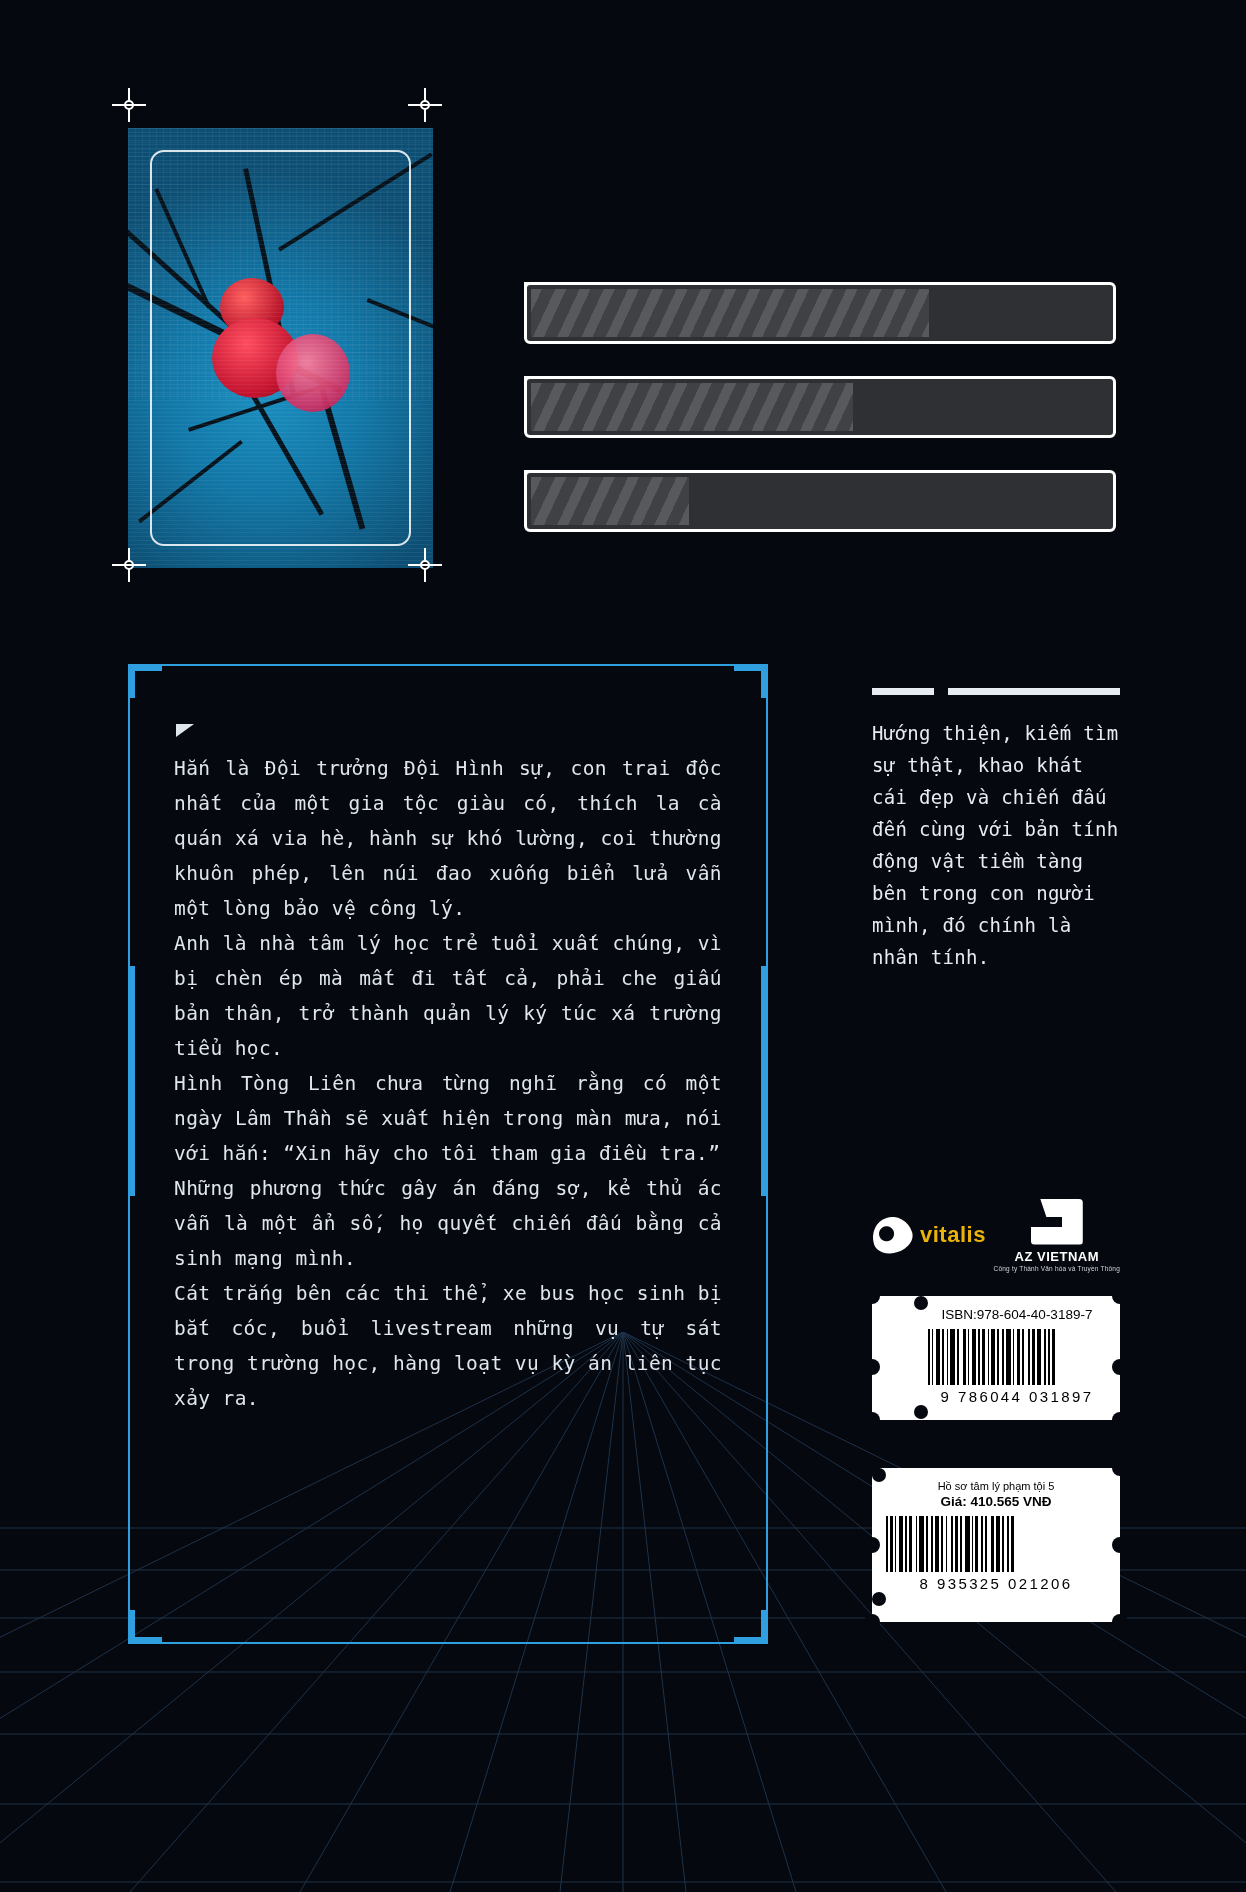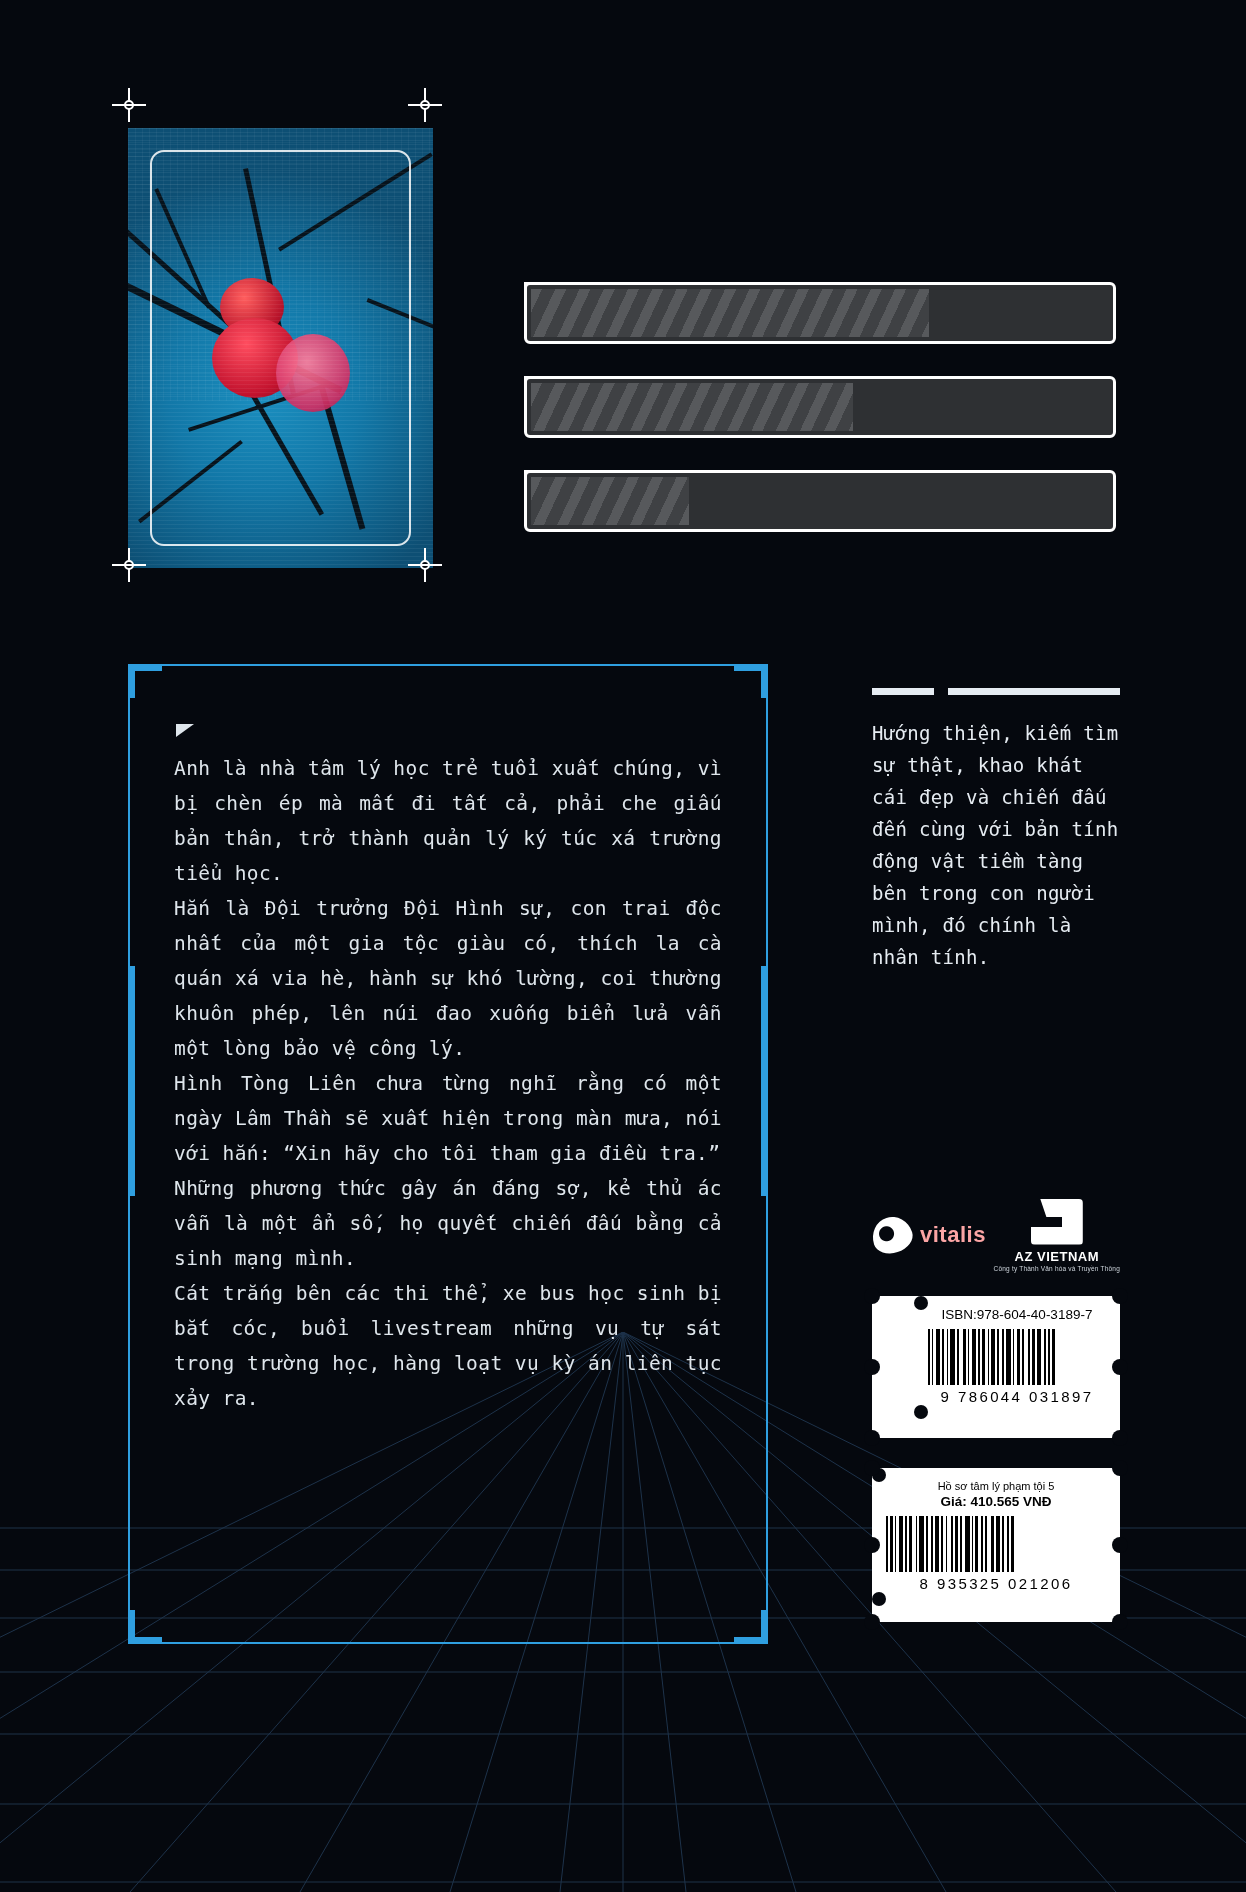--- a/index.html
+++ b/index.html
@@ -174,21 +174,21 @@
     width: 248px; height: 70px;
     display: flex; align-items: center; justify-content: space-between;
   }
   .vitalis { display: flex; align-items: center; gap: 8px; }
   .vit-mark {
     width: 40px; height: 36px;
     border-radius: 50% 50% 50% 50% / 60% 60% 40% 40%;
     background: radial-gradient(circle at 38% 42%, #05080e 0 7px, #ffffff 8px 100%);
     transform: rotate(-18deg);
   }
-  .vit-text { color: #fca5a5; font-family: "Liberation Sans", sans-serif; font-weight: bold; font-size: 22px; letter-spacing: .5px;}
+  .vit-text { color: #eab308; font-family: "Liberation Sans", sans-serif; font-weight: bold; font-size: 22px; letter-spacing: .5px;}
   .az { text-align: center; }
   .az-mark {
     width: 52px; height: 46px; margin: 0 auto;
     background: #ffffff;
     clip-path: polygon(18% 0, 100% 0, 100% 100%, 0 100%, 0 62%, 60% 62%, 60% 40%, 30% 40%);
     border-radius: 4px;
   }
   .az-name { color: #fff; font-family: "Liberation Sans", sans-serif; font-weight: bold; font-size: 13px; letter-spacing: .5px; margin-top: 4px;}
   .az-sub { color: #cfd6dd; font-family: "Liberation Sans", sans-serif; font-size: 6.5px; letter-spacing: .2px; margin-top: 1px;}
 
@@ -196,21 +196,21 @@
   .ticket {
     position: absolute;
     background: #ffffff;
     border-radius: 8px;
   }
   .ticket::before, .ticket::after {
     content: ""; position: absolute;
     width: 14px; height: 14px; border-radius: 50%;
     background: #05080e;
   }
-  #barcode1 { left: 872px; top: 1296px; width: 248px; height: 142px; padding-left: 42px; }
+  #barcode1 { left: 872px; top: 1296px; width: 248px; height: 124px; padding-left: 42px; }
   #barcode2 { left: 872px; top: 1468px; width: 248px; height: 154px; }
   .notches { position: absolute; inset: 0; pointer-events: none; }
   .notch {
     position: absolute; width: 16px; height: 16px; border-radius: 50%;
     background: #05080e;
   }
   .isbn-text {
     text-align: center;
     font-family: "Liberation Sans", sans-serif;
     font-size: 13.5px; color: #000;
@@ -315,22 +315,22 @@
   <div id="synopsis">
     <span class="sy-corner tl"></span>
     <span class="sy-corner tr"></span>
     <span class="sy-corner bl"></span>
     <span class="sy-corner br"></span>
     <span class="sy-tick left"></span>
     <span class="sy-tick right"></span>
 
     <div class="inner">
       <div class="flag-mark"></div>
+      <p class="sy-para">Hắn là Đội trưởng Đội Hình sự, con trai độc nhất của một gia tộc giàu có, thích la cà quán xá via hè, hành sự khó lường, coi thường khuôn phép, lên núi đao xuống biển lửa vẫn một lòng bảo vệ công lý.</p>
       <p class="sy-para">Anh là nhà tâm lý học trẻ tuổi xuất chúng, vì bị chèn ép mà mất đi tất cả, phải che giấu bản thân, trở thành quản lý ký túc xá trường tiểu học.</p>
-      <p class="sy-para">Hắn là Đội trưởng Đội Hình sự, con trai độc nhất của một gia tộc giàu có, thích la cà quán xá via hè, hành sự khó lường, coi thường khuôn phép, lên núi đao xuống biển lửa vẫn một lòng bảo vệ công lý.</p>
       <p class="sy-para">Hình Tòng Liên chưa từng nghĩ rằng có một ngày Lâm Thần sẽ xuất hiện trong màn mưa, nói với hắn: “Xin hãy cho tôi tham gia điều tra.”</p>
       <p class="sy-para">Những phương thức gây án đáng sợ, kẻ thủ ác vẫn là một ẩn số, họ quyết chiến đấu bằng cả sinh mạng mình.</p>
       <p class="sy-para">Cát trắng bên các thi thể, xe bus học sinh bị bắt cóc, buổi livestream những vụ tự sát trong trường học, hàng loạt vụ kỳ án liên tục xảy ra.</p>
     </div>
   </div>
 
   <div id="rightcol">
     <div class="rule">
         <span class="gap"></span>
       </div>

